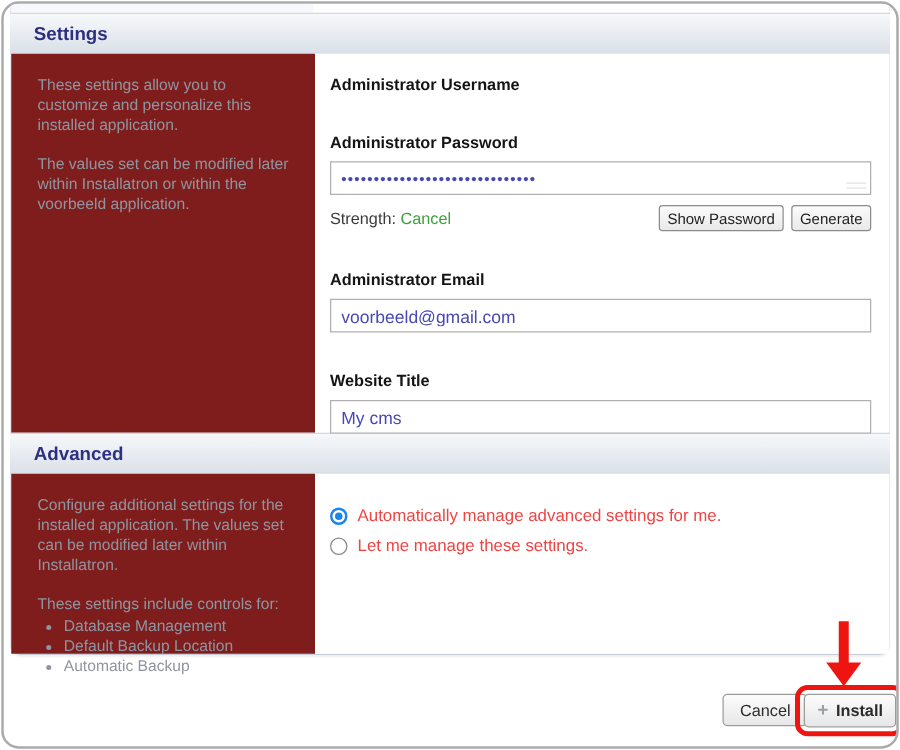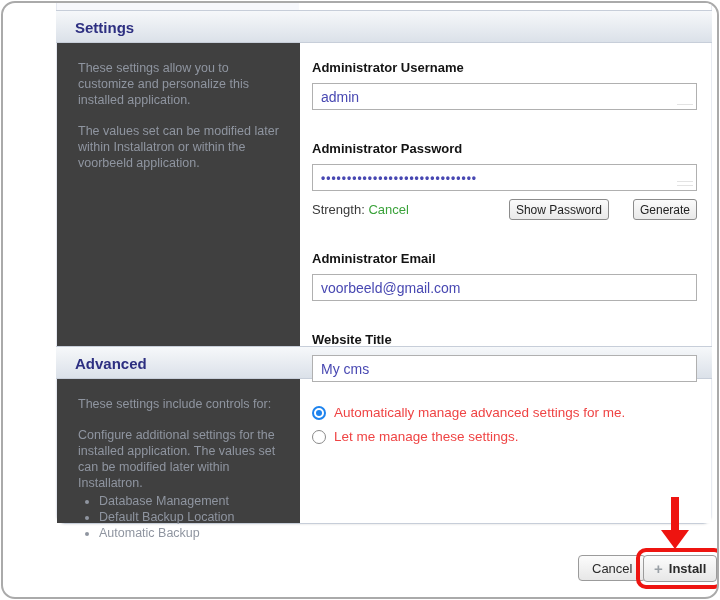--- a/index.html
+++ b/index.html
@@ -1,21 +1,21 @@
 <!DOCTYPE html>
 <html style="--accent-red: #ee1410; --strength-green: #3aa23a; --header-text: #2d2f81; --input-text: #4848b2; --radio-selected: #1d83ee; --sidebar-text: #8f95a0;"><head>
 <meta charset="utf-8">
 <style>
   * { margin:0; padding:0; box-sizing:border-box; }
   html,body { width:720px; height:600px; background:#fff; font-family:"Liberation Sans", sans-serif; }
 
   .frame {
     position:absolute; inset:1px;
     border:2px solid #aaaaaa; border-radius:14px;
-    background:#fff; overflow:hidden;padding-left:48px;
+    background:#fff; overflow:hidden;
   }
 
   
   .top-sliver { height:7px; margin:0 5px; display:flex; }
   .top-sliver .left { width:243px; background:#f7f8fc; border-left:1px solid #e5e8f0; }
   .top-sliver .right { flex:1; background:#fff; border-right:1px solid #e8ebf2; }
 
   .section { margin:0 5px; }
   .sec-header {
     height:33px; line-height:33px; padding-left:19px;
@@ -24,21 +24,21 @@
     font-size:15px; font-weight:bold; color:var(--header-text,#2d2f81);
   }
   .sec-body { display:flex; background:#fff; border-left:1px solid #e5e8f0; border-right:1px solid #e8ebf2; }
   .sec-body.settings { height:303px; }
   .sec-body.advanced {
     height:145px; border-bottom:1px solid #c7ced9;
     border-radius:0 0 9px 9px; box-shadow:0 1px 2px rgba(0,0,0,0.07);
   }
 
   .side {
-    width:243px; background:#404040; padding:17px 14px 0 21px;
+    width:243px; background:#7f1d1d; padding:17px 14px 0 21px;
     font-size:12.5px; line-height:16px; color:var(--sidebar-text,#8f95a0);
   }
   .side p + p { margin-top:15px; }
   .side ul { margin:2px 0 0 0; padding-left:21px; list-style:disc; }
   .side li { line-height:16px; }
 
   .form { flex:1; padding:17px 14px 15px 12px; background:#fff; }
   .field-label { display:block; font-size:13px; font-weight:bold; color:#141414; margin:0 0 8px 0; }
   .field-label.spaced { margin-top:31px; }
 
@@ -48,21 +48,21 @@
     font-family:"Liberation Sans", sans-serif; font-size:14px;
     color:var(--input-text,#4848b2); padding:0 8px; border-radius:0; outline:none;
   }
   .inp.dots { font-size:12px; letter-spacing:1px; font-weight:bold; }
   .grip { position:absolute; right:4px; width:16px; height:1px; background:#e3e3e3; pointer-events:none; }
   .grip.l1 { bottom:5px; } .grip.l2 { bottom:9px; }
 
   .strength-row { display:flex; align-items:center; justify-content:space-between; margin-top:8px; height:21px; }
   .strength-text { font-size:13px; color:#3a3a3a; }
   .strength-value { color:var(--strength-green,#3aa23a); }
-  .mini-btns { display:flex; gap:24px; }
+  .mini-btns { display:flex; gap:6px; }
   .mini-btn {
     font-family:"Liberation Sans", sans-serif; font-size:12px; color:#222;
     background:linear-gradient(#fbfbfb,#e9e9e9); border:1px solid #8c8c8c;
     border-radius:3px; padding:2px 6px; height:21px; cursor:pointer;
   }
 
   .radio-row { display:flex; align-items:center; gap:8px; margin-top:9px; font-size:13.5px; color:#ef4444; }
   .radio {
     width:14px; height:14px; border-radius:50%; border:1px solid #8a8a8a;
     background:#fff; position:relative; flex:0 0 auto; display:inline-block;
@@ -111,24 +111,20 @@
       <span>Settings</span>
     </div>
     <div class="sec-body settings">
       <div class="side">
         <p>These settings allow you to customize and personalize this installed application.</p>
         <p>The values set can be modified later within Installatron or within the voorbeeld application.</p>
       </div>
       <div class="form">
 
         <label class="field-label">Administrator Username</label>
-        <div class="inp-wrap">
-          <input class="inp" type="text" value="admin" style="">
-          <i class="grip l1"></i>
-        </div>
 
         <label class="field-label spaced">Administrator Password</label>
         <div class="inp-wrap">
           <input class="inp dots" type="text" value="••••••••••••••••••••••••••••••" style="">
           <i class="grip l1"></i>
           <i class="grip l2"></i>
         </div>
 
         <div class="strength-row">
           <span class="strength-text">
@@ -154,22 +150,22 @@
       </div>
     </div>
   </div>
 
   <div class="section">
     <div class="sec-header">
       <span>Advanced</span>
     </div>
     <div class="sec-body advanced">
       <div class="side">
+        <p>Configure additional settings for the installed application. The values set can be modified later within Installatron.</p>
         <p>These settings include controls for:</p>
-        <p>Configure additional settings for the installed application. The values set can be modified later within Installatron.</p>
         <ul>
           <li>Database Management</li>
           <li>Default Backup Location</li>
           <li>Automatic Backup</li>
         </ul>
       </div>
       <div class="form">
 
         <div class="radio-row">
           <span class="radio selected"></span>

